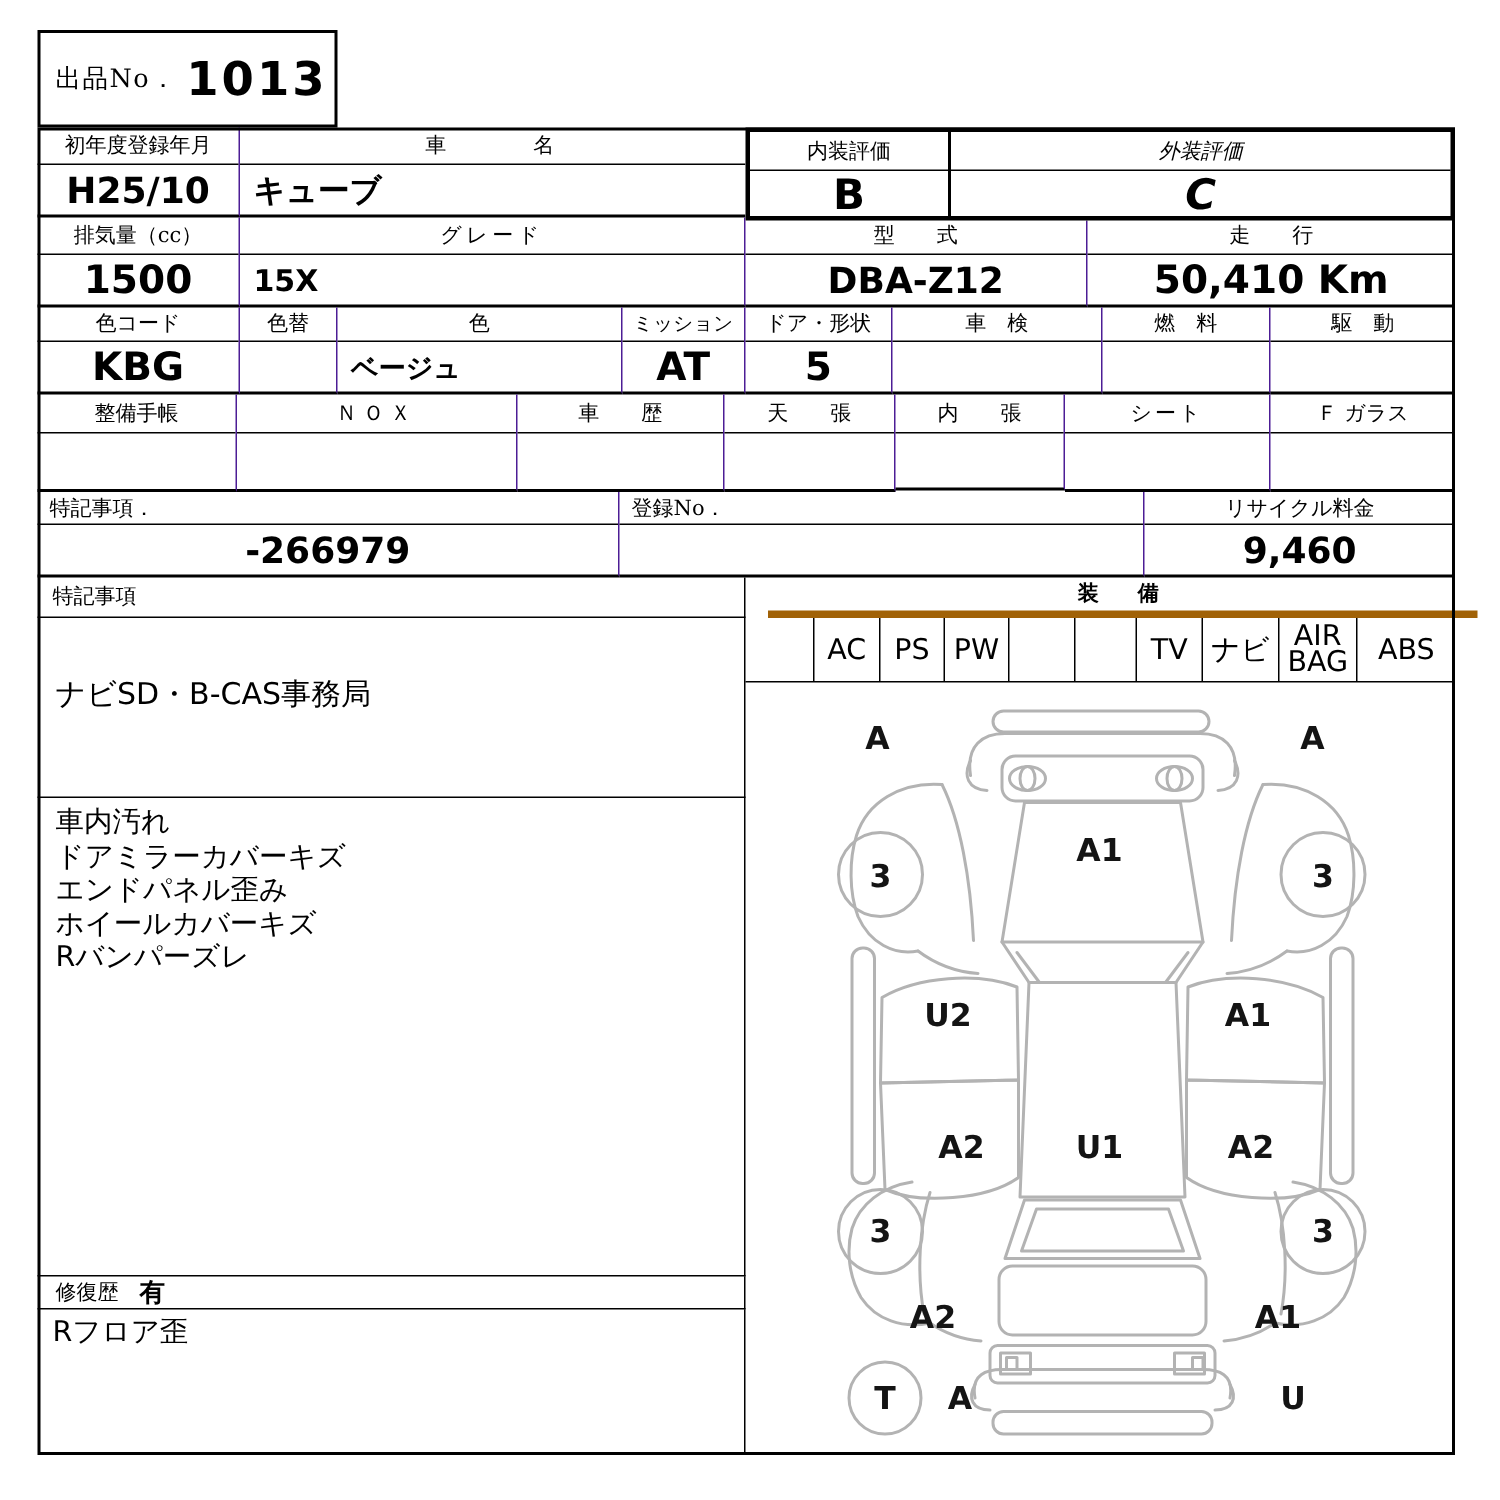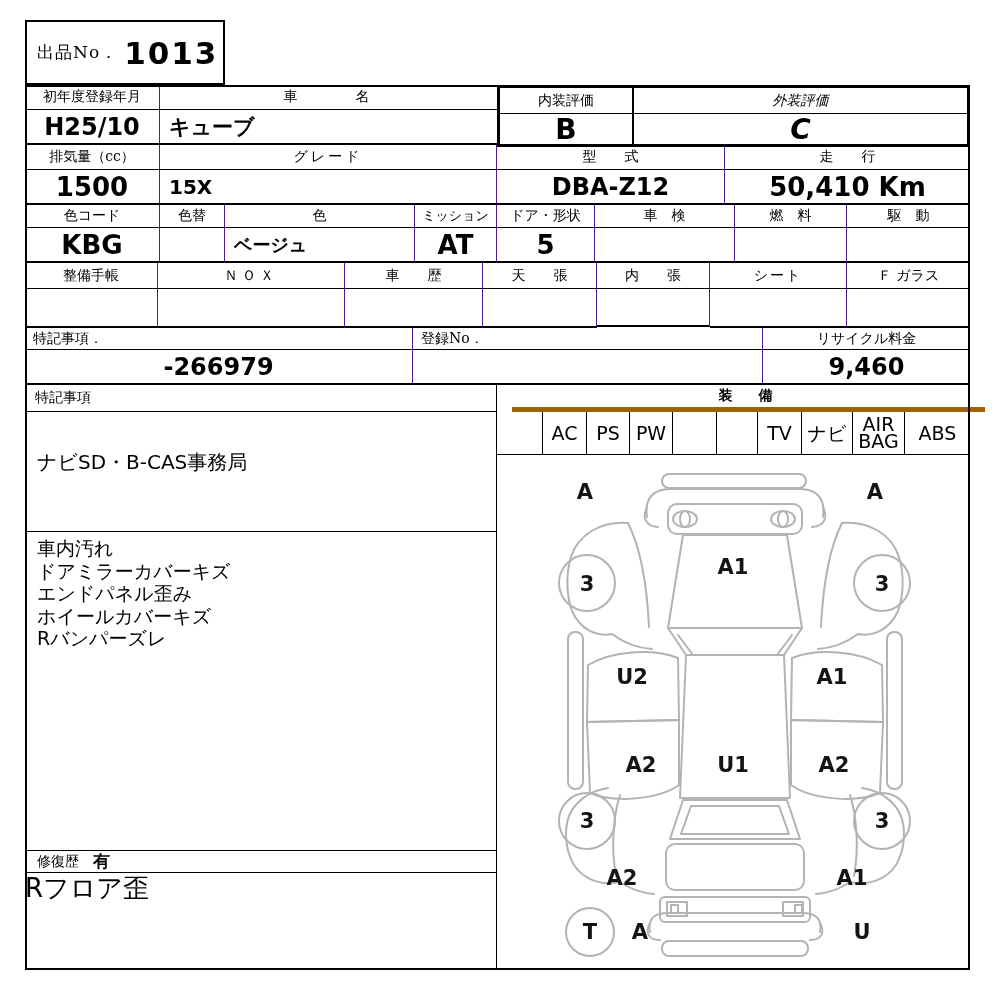--- a/index.html
+++ b/index.html
@@ -33,21 +33,21 @@
   #notes-label-row{left:25px;top:385px;width:472px;height:27px;border-right:1px solid #000;border-bottom:1px solid #000;
                    display:flex;align-items:center;padding-left:10px;}
   #notes-block1{left:25px;top:412px;width:472px;height:120px;border-right:1px solid #000;border-bottom:1px solid #000;
                 font-size:20px;padding:38px 0 0 12px;white-space:pre-line;line-height:24px;}
   #notes-block2{left:25px;top:532px;width:472px;height:319px;border-right:1px solid #000;border-bottom:1px solid #000;
                 font-size:19px;padding:5px 0 0 12px;white-space:pre-line;line-height:22.5px;}
   #repair-row{left:25px;top:851px;width:472px;height:22px;border-right:1px solid #000;border-bottom:1px solid #000;
               display:flex;align-items:center;padding-left:12px;gap:14px;}
   #repair-row .repair-flag{font-size:17px;font-weight:bold;}
   #repair-details{left:25px;top:873px;width:472px;height:97px;border-right:1px solid #000;
-                  font-size:26px;padding:4px 0 0 0;white-space:pre-line;line-height:23px;}
+                  font-size:19px;padding:4px 0 0 10px;white-space:pre-line;line-height:23px;}
   
   #equip-header{left:512px;top:385px;width:473px;height:27px;border-bottom:5px solid #a16207;
                 display:flex;align-items:center;justify-content:center;letter-spacing:6px;font-weight:bold;}
   #equip-row{left:497px;top:412px;width:473px;height:43px;border-bottom:1px solid #000;display:flex;}
   .equip-cell{box-sizing:border-box;border-right:1px solid #000;display:flex;align-items:center;justify-content:center;
               font-size:19px;font-weight:500;white-space:pre-line;text-align:center;line-height:17px;}
   .equip-cell:last-child{border-right:none;}
   
   #diagram{left:500px;top:455px;width:470px;height:515px;}
   #marker-layer{position:absolute;left:0;top:0;width:100%;height:100%;z-index:10;}

